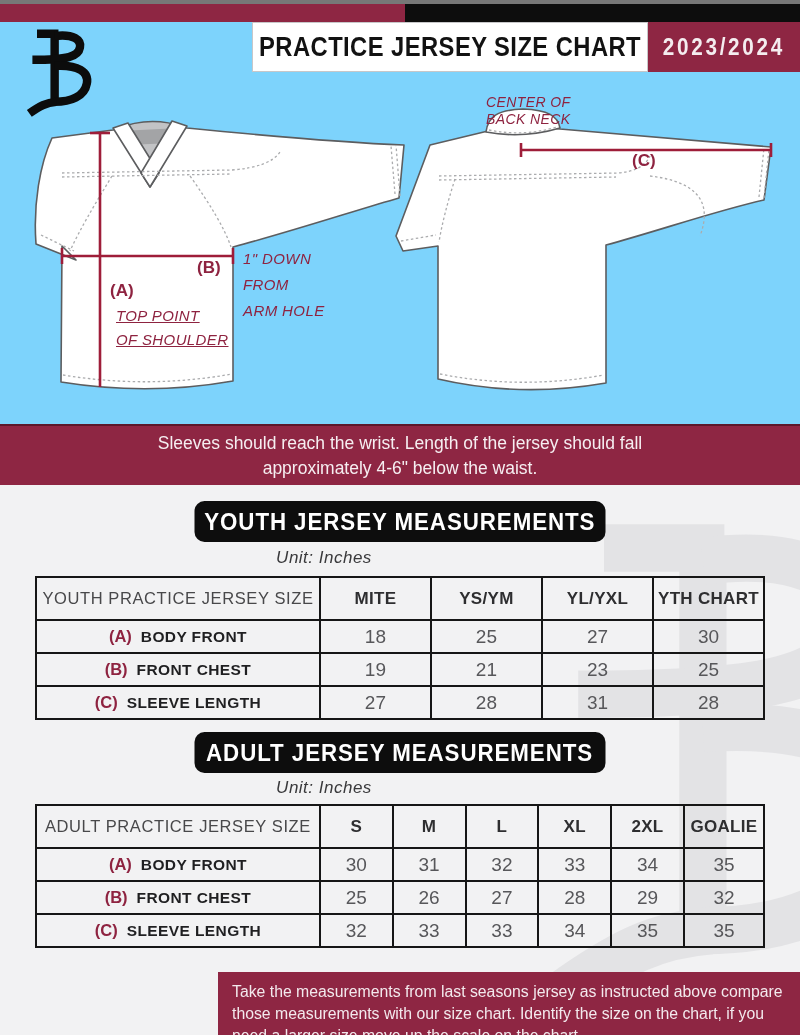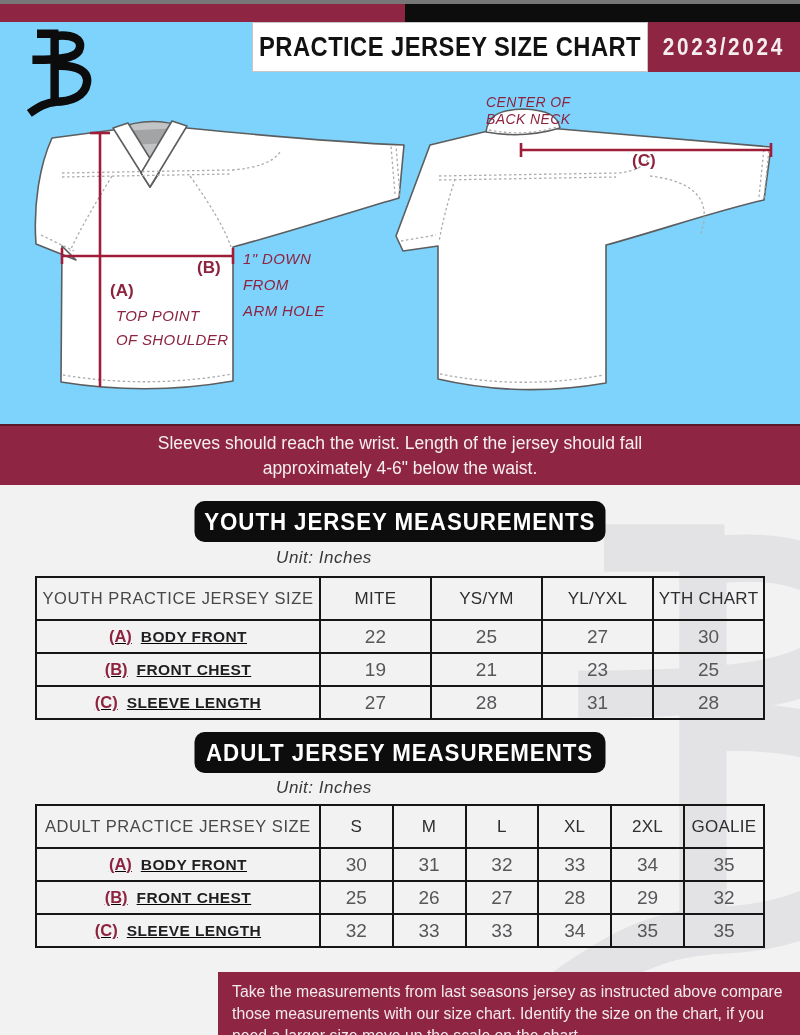--- a/index.html
+++ b/index.html
@@ -38,23 +38,23 @@
   .pill{position:absolute;left:50%;transform:translateX(-50%);width:411px;height:41px;background:#0d0d0d;
     border-radius:10px;display:flex;align-items:center;justify-content:center;z-index:2;}
   .pill .t{color:#fff;font-weight:bold;font-size:24px;letter-spacing:1px;white-space:nowrap;transform:scaleX(.93);}
   .unit{position:absolute;left:0;width:648px;text-align:center;font-style:italic;font-size:17px;
     color:#39393b;letter-spacing:.5px;z-index:2;}
   .tbl-wrap{position:absolute;left:35px;width:730px;z-index:2;}
   table.size{width:100%;border-collapse:collapse;table-layout:fixed;}
   table.size th,table.size td{border:2px solid #161616;text-align:center;padding:0;}
   table.size thead th{height:41px;}
   table.size tbody td{height:31px;}
-  .col-head{font-size:17px;font-weight:normal;color:#2e2e30;letter-spacing:.3px;}
+  .col-head{font-size:17px;font-weight:bold;color:#2e2e30;letter-spacing:.3px;}
   .size-head{font-size:16.5px;font-weight:normal;color:#48484a;letter-spacing:.6px;}
-  td.lab{text-align:left;padding-left:42px;text-decoration:underline;}
+  td.lab{text-align:left;padding-left:42px;}
   td.lab .tag{color:#8e2340;font-weight:bold;font-size:16.5px;margin-right:9px;}
   td.lab .lbl{color:#1f1f21;font-weight:bold;font-size:15.5px;letter-spacing:.4px;}
   td.val{font-size:19px;color:#57575a;font-weight:normal;}
 
   
   .footer-black{position:absolute;left:0;top:968px;width:218px;height:67px;background:#0b0b0b;
     display:flex;align-items:center;z-index:4;}
   .logo-foot{width:38px;height:44px;color:#c9c9c9;margin-left:20px;flex:none;}
   .brand{color:#fff;font-size:14px;font-weight:bold;letter-spacing:6px;margin-left:10px;white-space:nowrap;}
   .footer-maroon{position:absolute;left:218px;top:968px;width:582px;height:67px;background:var(--maroon);
@@ -141,21 +141,21 @@
   </svg>
 
   <div class="anno note tight" style="left:486px;top:90px;">CENTER OF
 BACK NECK</div>
   <div class="anno tag" style="left:632px;top:147px;">(C)</div>
   <div class="anno tag" style="left:197px;top:254px;">(B)</div>
   <div class="anno note spread" style="left:243px;top:242px;">1" DOWN
 FROM
 ARM HOLE</div>
   <div class="anno tag" style="left:110px;top:277px;">(A)</div>
-  <div class="anno note" style="left:116px;top:300px;">TOP POINT
+  <div class="anno note" style="left:116px;top:300px;text-decoration:underline;">TOP POINT
 OF SHOULDER</div>
 
   <div class="banner">
     <div class="t">Sleeves should reach the wrist. Length of the jersey should fall approximately 4-6" below the waist.</div>
   </div>
 
   <div class="lower">
     <svg class="watermark" viewBox="0 0 100 120" preserveAspectRatio="xMidYMid meet">
         <use href="#bw-b"></use>
       </svg>
@@ -178,21 +178,21 @@
               <th class="size-head">YOUTH PRACTICE JERSEY SIZE</th>
               <th class="col-head">MITE</th>
               <th class="col-head">YS/YM</th>
               <th class="col-head">YL/YXL</th>
               <th class="col-head">YTH CHART</th>
             </tr>
           </thead>
           <tbody>
             <tr>
               <td class="lab"><span class="tag">(A)</span><span class="lbl">BODY FRONT</span></td>
-              <td class="val">22</td>
+              <td class="val">18</td>
               <td class="val">25</td>
               <td class="val">27</td>
               <td class="val">30</td>
             </tr>
             <tr>
               <td class="lab"><span class="tag">(B)</span><span class="lbl">FRONT CHEST</span></td>
               <td class="val">19</td>
               <td class="val">21</td>
               <td class="val">23</td>
               <td class="val">25</td>

